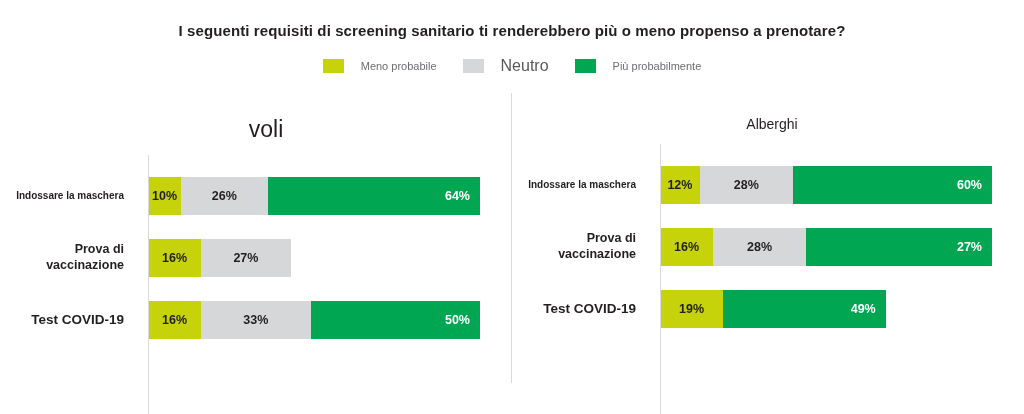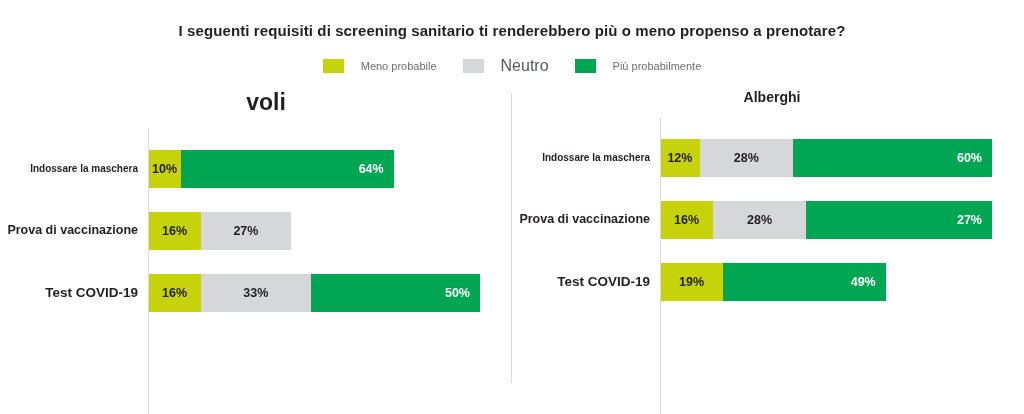--- a/index.html
+++ b/index.html
@@ -63,43 +63,44 @@
     width: 1px;
     height: 290px;
     background: #d9d9d9;
   }
   .panel {
     width: 512px;
     box-sizing: border-box;
   }
   .panel-title {
     text-align: center;
-    font-weight: bold;
-    color: #231f20;
+    font-weight: normal;
+    color: #231f20;
+    margin-top: 27px;
   }
   .panel-title.flights {
     font-size: 23px;
     margin-left: 20px;
   }
   .panel-title.hotels {
     font-size: 14px;
     margin-left: 8px;
   }
 
   .rows {
     margin-top: 22px;
   }
   .row {
     display: flex;
     align-items: center;
     height: 62px;
   }
   .row-label {
     text-align: right;
-    padding-right: 10px;
+    padding-right: 24px;
     font-weight: bold;
     line-height: 1.25;
     color: #231f20;
     box-sizing: border-box;
   }
   .panel-left .row-label { width: 148px; }
   .panel-right .row-label { width: 148px; }
 
   .row-label.small { font-size: 10px; }
   .row-label.medium { font-size: 12.5px; }
@@ -169,20 +170,21 @@
 
   <div class="panel panel-left">
     <div class="panel-title flights">voli</div>
     <div class="rows">
 
       <div class="row">
         <div class="row-label small">Indossare la maschera</div>
         <div class="bar-track">
           <div class="axis-line"></div>
           <div class="seg seg-less" style="width:10%">10%</div>
+          <div class="seg seg-neutral" style="width:26%">26%</div>
           <div class="seg seg-more" style="width:64%">64%</div>
         </div>
       </div>
 
       <div class="row">
         <div class="row-label medium">Prova di vaccinazione</div>
         <div class="bar-track">
           <div class="axis-line"></div>
           <div class="seg seg-less" style="width:16%">16%</div>
           <div class="seg seg-neutral" style="width:27%">27%</div>

